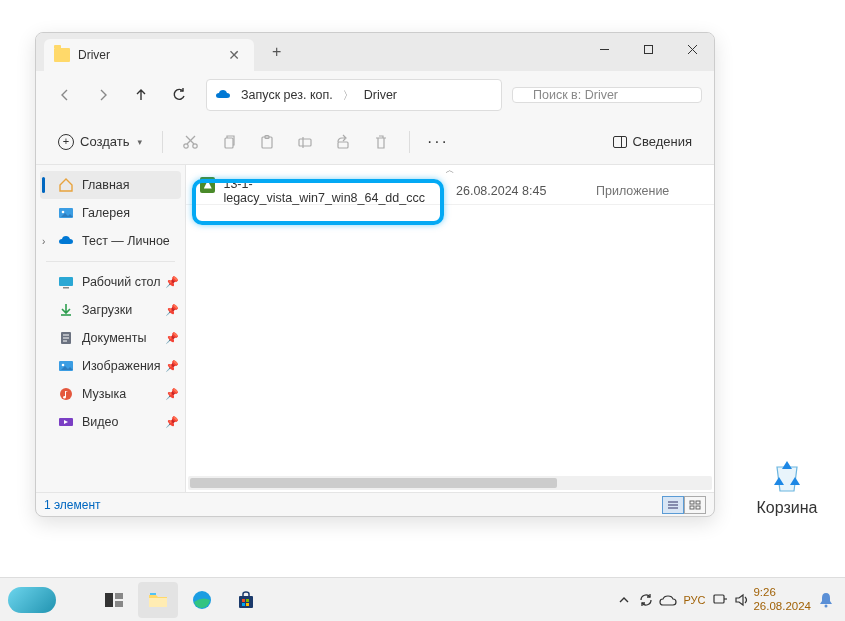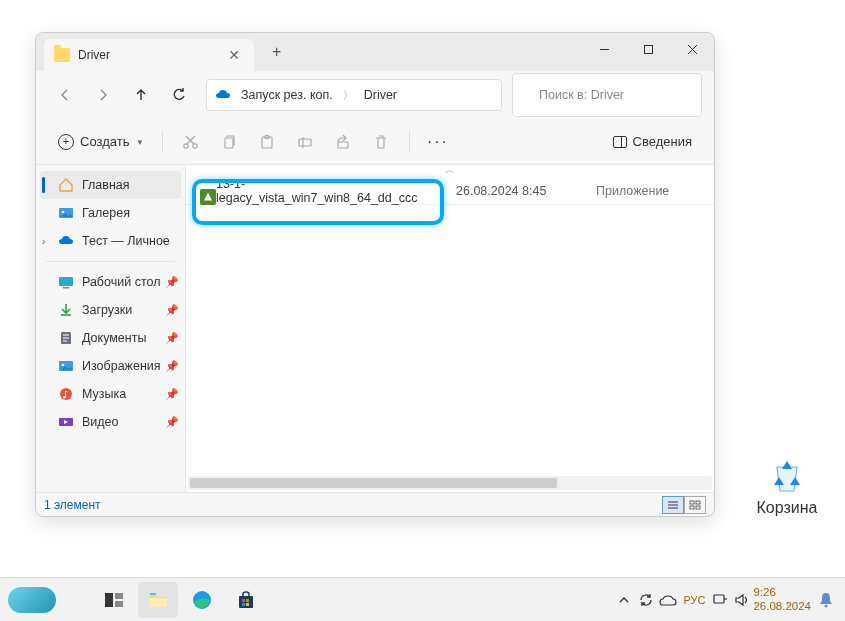--- a/index.html
+++ b/index.html
@@ -51,21 +51,21 @@
   display: flex;
   align-items: center;
   padding: 0 12px;
   gap: 4px;
 }
 .nav-btn { width: 34px; height: 34px; display: flex; align-items: center; justify-content: center; color: #888; cursor: pointer; border-radius: 4px; }
 .nav-btn.enabled { color: #333; }
 .address { flex: 1; height: 32px; border: 1px solid #ddd; border-radius: 4px; background: #fff; display: flex; align-items: center; padding: 0 8px; gap: 6px; margin: 0 6px; }
 .crumb { font-size: 12.5px; color: #333; padding: 2px 4px; }
 .crumb-sep { color: #888; font-size: 11px; }
-.search { width: 190px; height: 44px; border: 1px solid #ddd; border-radius: 4px; background: #fff; display: flex; align-items: center; padding: 0 26px; text-align: right; }
+.search { width: 190px; height: 16px; border: 1px solid #ddd; border-radius: 4px; background: #fff; display: flex; align-items: center; padding: 0 20px; text-align: right; }
 .search span { font-size: 12.5px; color: #888; }
 
 .toolbar {
   height: 46px;
   display: flex;
   align-items: center;
   padding: 0 12px;
   gap: 2px;
   border-bottom: 1px solid #e5e5e5;
 }
@@ -93,21 +93,21 @@
 
 .content { flex: 1; background: #fff; display: flex; flex-direction: column; position: relative; }
 .grip { text-align: center; font-size: 9px; color: #888; height: 12px; line-height: 10px; }
 .columns { display: flex; height: 24px; border-bottom: 1px solid #e5e5e5; font-size: 12px; color: #555; }
 .col { padding: 4px 10px; border-right: 1px solid transparent; display: flex; align-items: center; }
 .col-name { width: 260px; padding-left: 40px; }
 .col-date { width: 140px; }
 .col-type { flex: 1; }
 
 .filerow { display: flex; align-items: center; height: 28px; font-size: 12.5px; color: #333; border-bottom: 1px solid #f0f0f0; }
-.filerow .cell-name { width: 260px; display: flex; align-items: flex-end; gap: 0; padding-left: 14px; }
+.filerow .cell-name { width: 260px; display: flex; align-items: flex-start; gap: 8px; padding-left: 14px; }
 .filerow .cell-date { width: 140px; padding-left: 10px; color: #555; }
 .filerow .cell-type { flex: 1; padding-left: 10px; color: #737373; }
 .app-icon { width: 16px; height: 16px; background: #4a8a2a; border-radius: 2px; display: flex; align-items: center; justify-content: center; }
 .app-icon::after { content: ''; width: 8px; height: 8px; background: #fff; clip-path: polygon(50% 0, 100% 100%, 0 100%); }
 
 .highlight-ring { position: absolute; border: 4px solid #03a9f4; border-radius: 10px; pointer-events: none; box-shadow: 0 0 6px rgba(3,169,244,.5); }
 
 .hscroll { height: 14px; background: #f0f0f0; margin: 0 2px 2px; border-radius: 2px; display: flex; align-items: center; }
 .hscroll-thumb { height: 10px; background: #ccc; border-radius: 2px; margin-left: 2px; }
 

